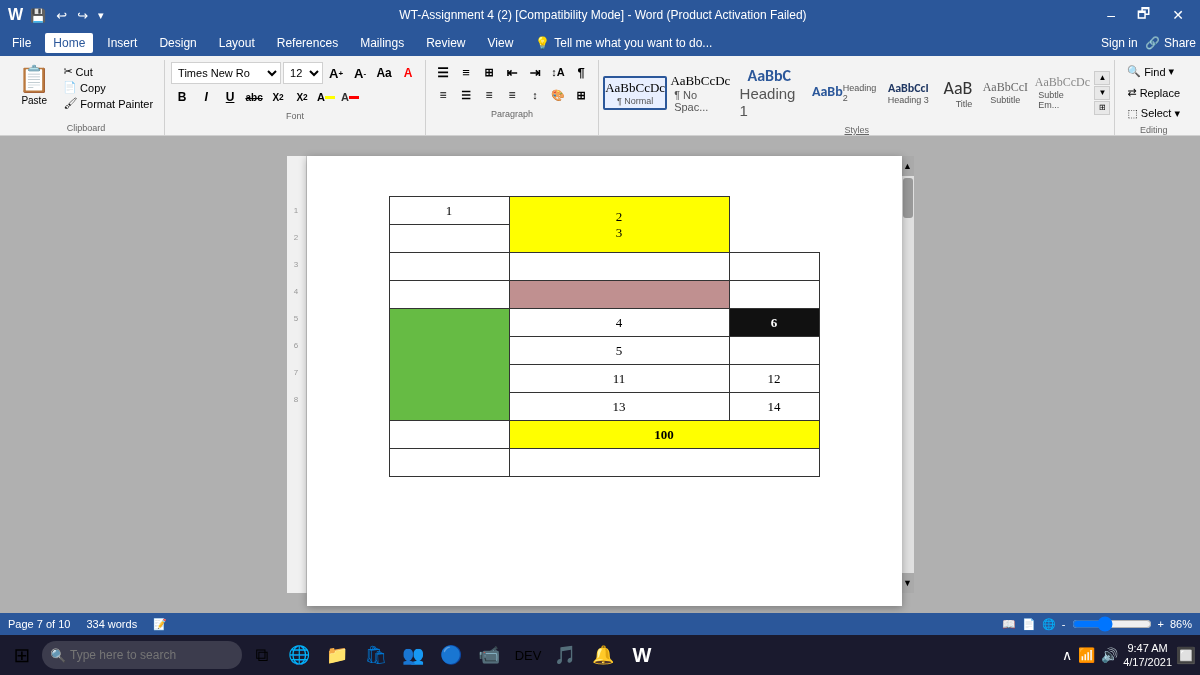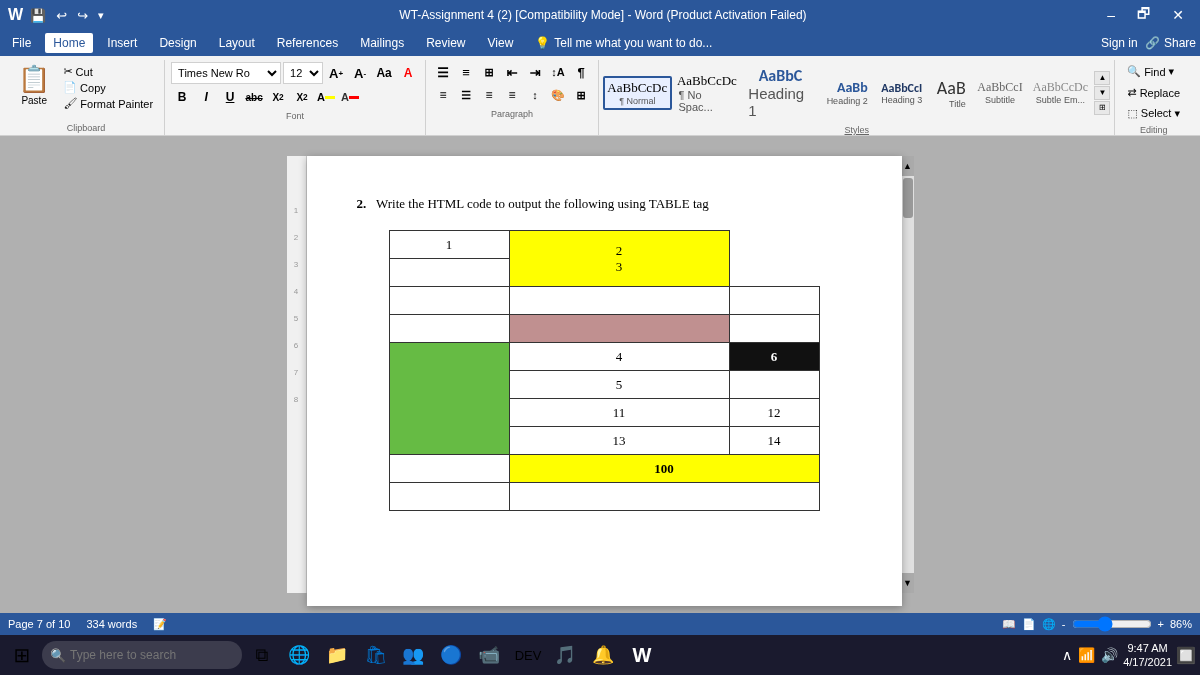--- a/index.html
+++ b/index.html
@@ -339,21 +339,21 @@
           <div style="display:flex;flex-direction:column;align-items:center;padding:2px 4px;cursor:pointer;border:2px solid transparent;border-radius:2px;min-width:54px;">
             <span style="font-family:'Times New Roman',serif;font-size:13px;">AaBbCcDc</span>
             <span style="font-size:11px;color:#555;">¶ No Spac...</span>
           </div>
 
           <div style="display:flex;flex-direction:column;align-items:center;padding:2px 4px;cursor:pointer;border:2px solid transparent;border-radius:2px;min-width:54px;">
             <span style="font-family:Calibri,sans-serif;font-size:16px;color:#2b579a;font-weight:bold;">AaBbC</span>
             <span style="font-size:15px;color:#555;">Heading 1</span>
           </div>
 
-          <div style="display:flex;flex-direction:column;align-items:flex-end;padding:2px 4px;cursor:pointer;border:2px solid transparent;border-radius:2px;min-width:54px;">
+          <div style="display:flex;flex-direction:row;align-items:flex-start;padding:2px 4px;cursor:pointer;border:2px solid transparent;border-radius:2px;min-width:54px;">
             <span style="font-family:Calibri,sans-serif;font-size:14px;color:#2b579a;font-weight:bold;">AaBb</span>
             <span style="font-size:9px;color:#555;">Heading 2</span>
           </div>
 
           <div style="display:flex;flex-direction:column;align-items:center;padding:2px 4px;cursor:pointer;border:2px solid transparent;border-radius:2px;min-width:54px;">
             <span style="font-family:Calibri,sans-serif;font-size:12px;color:#1f3763;font-weight:bold;">AaBbCcI</span>
             <span style="font-size:9px;color:#555;">Heading 3</span>
           </div>
 
           <div style="display:flex;flex-direction:column;align-items:flex-end;padding:2px 4px;cursor:pointer;border:2px solid transparent;border-radius:2px;min-width:42px;">
@@ -412,24 +412,20 @@
       <span>3</span>
       <span>4</span>
       <span>5</span>
       <span>6</span>
       <span>7</span>
       <span>8</span>
   </div>
 
   <div class="doc-page">
 
-    <p class="question-text">
-      <strong>2.</strong>
-      &nbsp;&nbsp;<span>Write the HTML code to output the following using TABLE tag</span>
-    </p>
 
     <table class="html-table" style="border-collapse:collapse;margin:0 auto;font-family:'Times New Roman',serif;font-size:13px;">
 
       <tbody>
           <tr>
         <td style="border:1px solid #333;padding:5px 20px;text-align:center;width:120px;height:28px;background:white;">1</td>
         <td style="border:1px solid #333;padding:5px 20px;text-align:center;width:220px;height:28px;background:#ffff00;font-weight:normal;" rowspan="2">
           <div style="text-align:center;">2</div>
           <div style="text-align:center;">3</div>
         </td>

